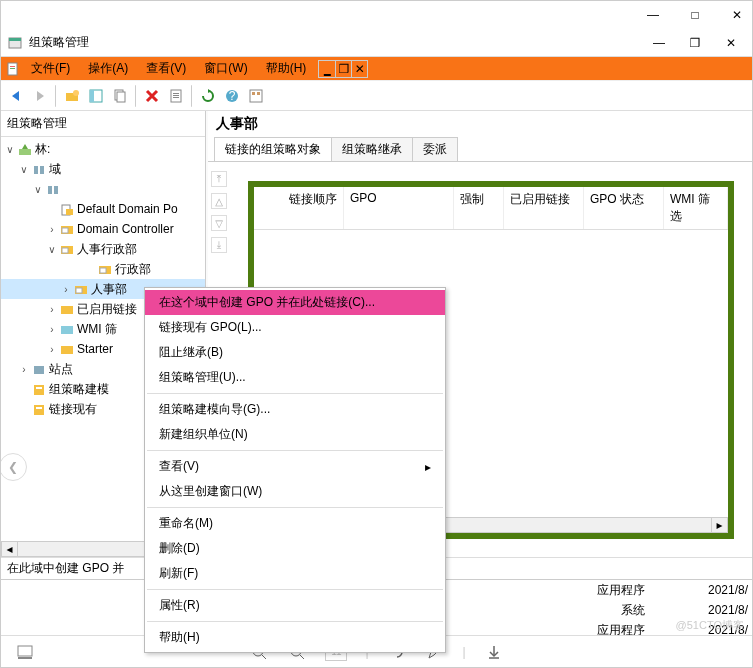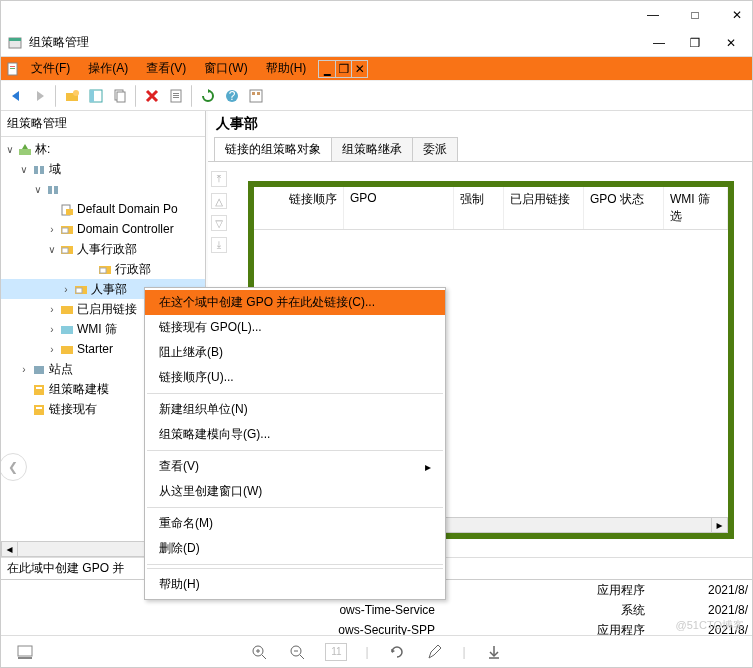--- a/index.html
+++ b/index.html
@@ -45,21 +45,21 @@
 .statusbar { height: 22px; border-top:1px solid #ddd; padding: 2px 6px; display:flex; align-items:center; }
 .bottom-panel { border-top:1px solid #ccc; height: 64px; overflow:hidden; }
 .brow { display:flex; align-items:center; height:20px; padding: 0 4px; }
 .bcell { white-space:nowrap; overflow:hidden; }
 .footer { position:absolute; bottom:0; left:0; right:0; height:32px; border-top:1px solid #ddd; display:flex; align-items:center; justify-content:center; gap:18px; background:#fff; }
 .fbtn { width:20px; height:20px; display:flex; align-items:center; justify-content:center; color:#666; }
 .pagebox { width:22px; height:18px; border:1px solid #ccc; font-size:10px; display:flex; align-items:center; justify-content:center; color:#bbb; }
 .watermark { position:absolute; right:8px; bottom:34px; color:#ccc; font-size:11px; }
 .ctx-menu { position:absolute; left:143px; top:286px; width:302px; background:#fff; border:1px solid #bbb; box-shadow:2px 2px 4px rgba(0,0,0,0.2); z-index:50; padding:2px 0; }
 .ctx-item { padding:4px 14px; display:flex; align-items:center; justify-content:space-between; }
-.ctx-item.hl { background:#f97316; }
+.ctx-item.hl { background:#ec4899; }
 .ctx-sep { border-top:1px solid #ddd; margin:3px 2px; }
 svg { display:block; }
 .folder-gpo { fill:#f5c040; }
 .folder-plain { fill:#f5c040; }
 .page-icon { fill:#fff; stroke:#888; }
 .circle-prev { position:absolute; left:-2px; top:316px; width:28px; height:28px; border-radius:50%; background:#fff; border:1px solid #ddd; display:flex; align-items:center; justify-content:center; color:#aaa; z-index:5;}
 </style>
 </head>
 <body>
 
@@ -427,42 +427,48 @@
   <div class="ctx-item hl">
       <span>在这个域中创建 GPO 并在此处链接(C)...</span>
     </div>
   <div class="ctx-item">
       <span>链接现有 GPO(L)...</span>
     </div>
   <div class="ctx-item">
       <span>阻止继承(B)</span>
     </div>
   <div class="ctx-item">
-      <span>链接顺序(U)...</span>
+      <span>组策略管理(U)...</span>
     </div>
   <div class="ctx-sep"></div>
   <div class="ctx-item">
+      <span>组策略建模向导(G)...</span>
+    </div>
+  <div class="ctx-item">
       <span>新建组织单位(N)</span>
-    </div>
-  <div class="ctx-item">
-      <span>组策略建模向导(G)...</span>
     </div>
   <div class="ctx-sep"></div>
   <div class="ctx-item">
       <span>查看(V)</span>
       <span>▸</span>
     </div>
   <div class="ctx-item">
       <span>从这里创建窗口(W)</span>
     </div>
   <div class="ctx-sep"></div>
   <div class="ctx-item">
       <span>重命名(M)</span>
     </div>
   <div class="ctx-item">
       <span>删除(D)</span>
     </div>
+  <div class="ctx-item">
+      <span>刷新(F)</span>
+    </div>
   <div class="ctx-sep"></div>
+  <div class="ctx-item">
+      <span>属性(R)</span>
+    </div>
   <div class="ctx-sep"></div>
   <div class="ctx-item">
       <span>帮助(H)</span>
     </div>
 </div>
 
 </body></html>

